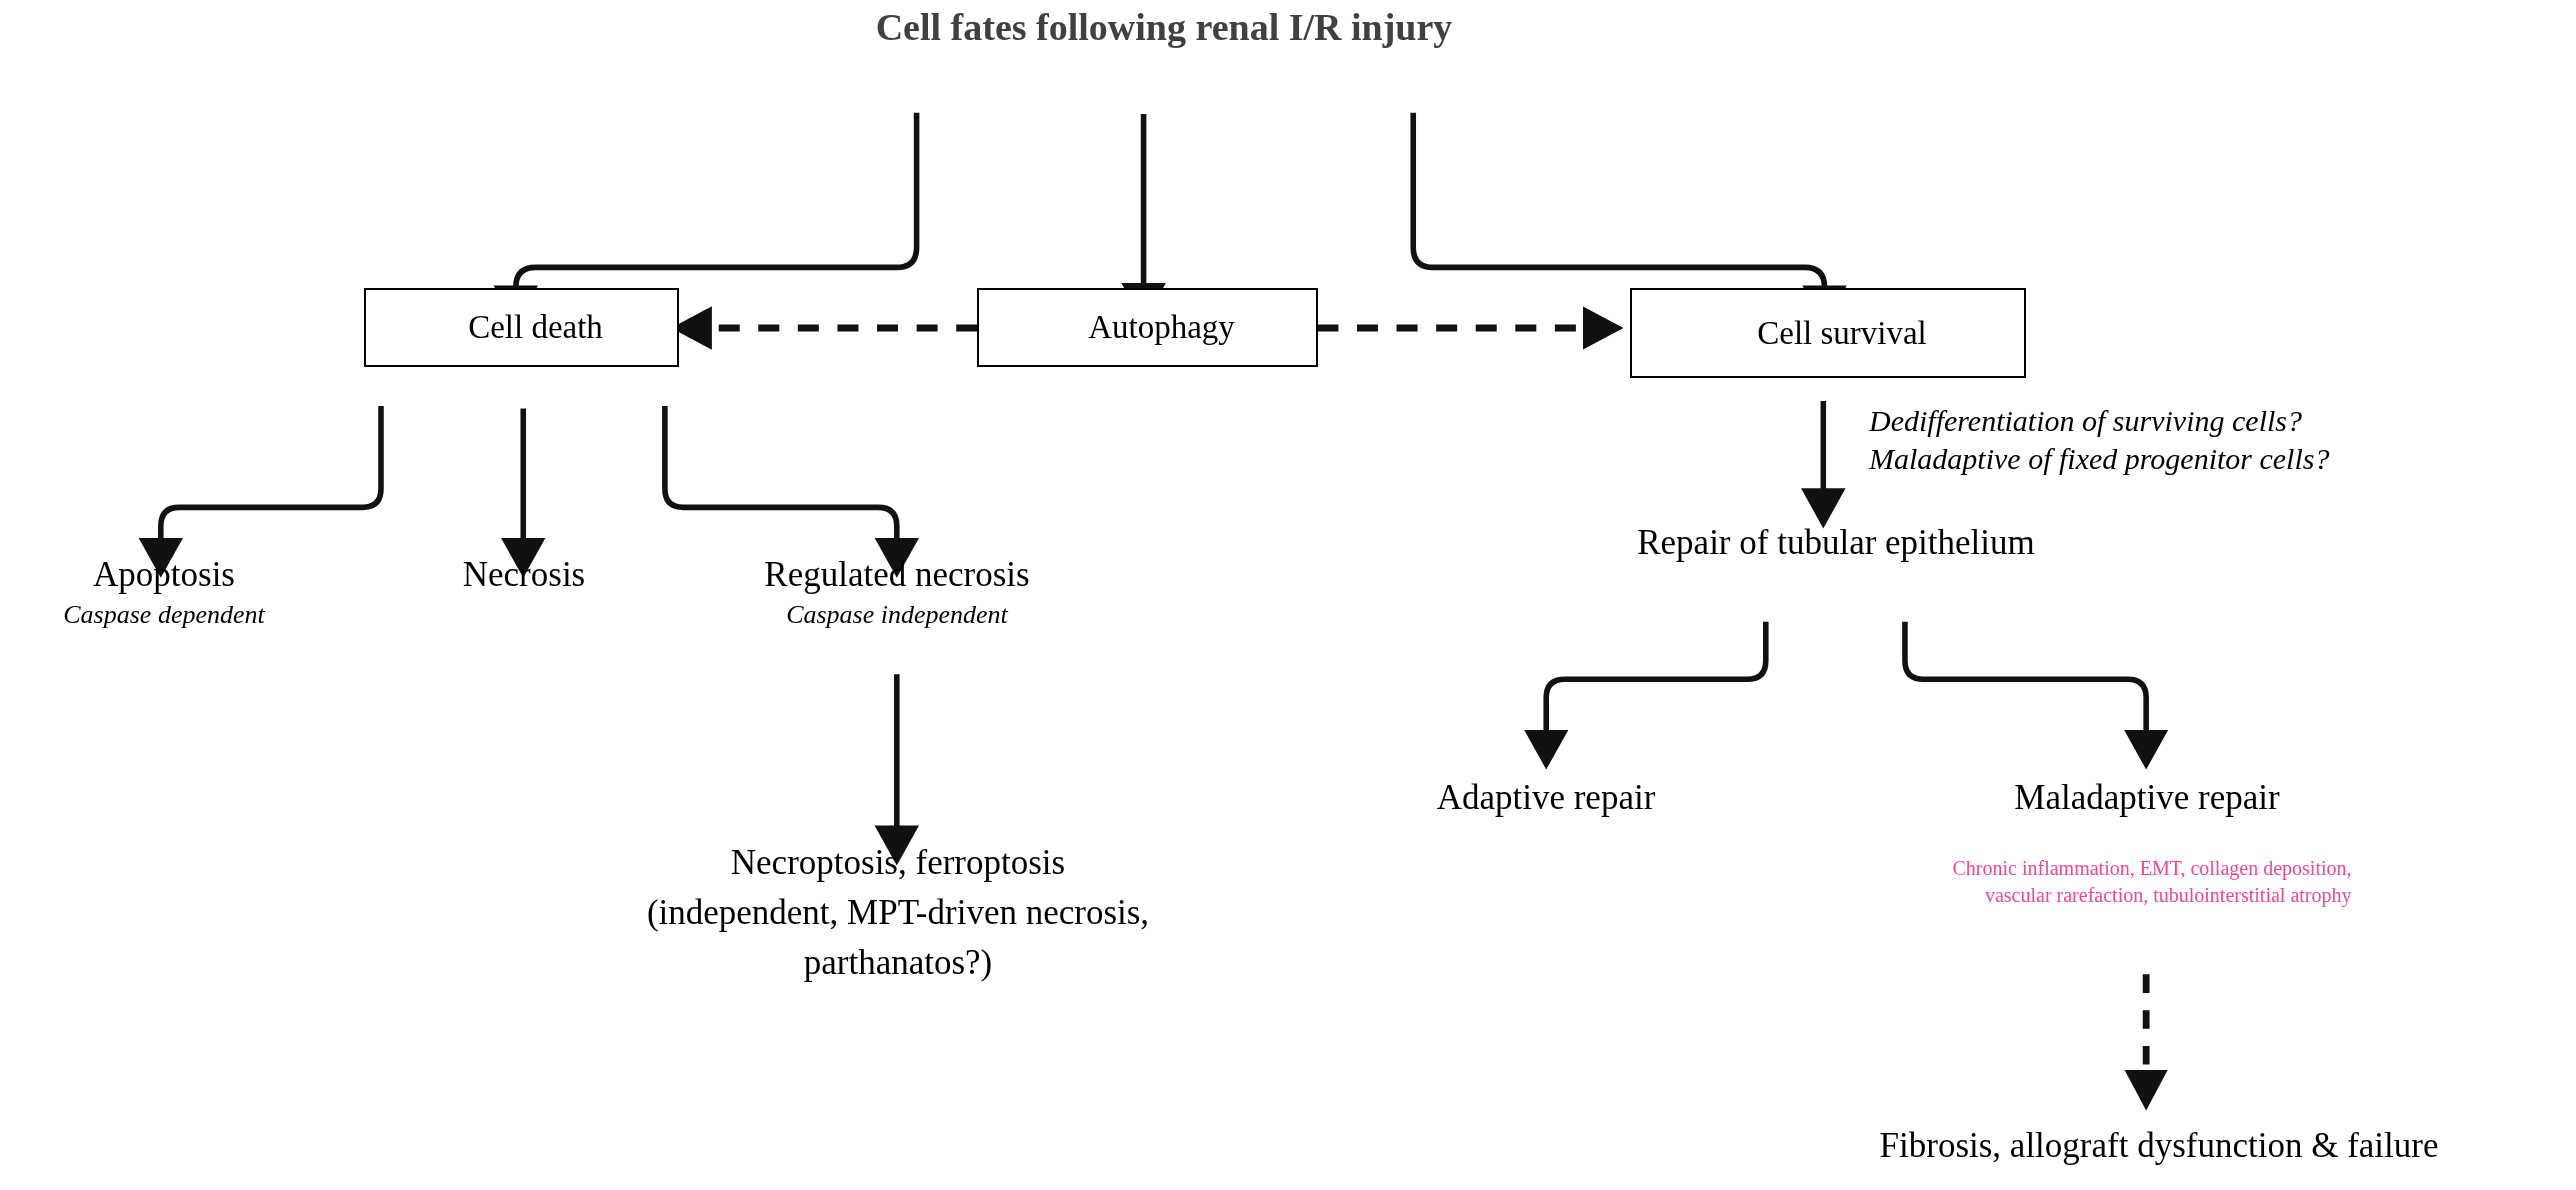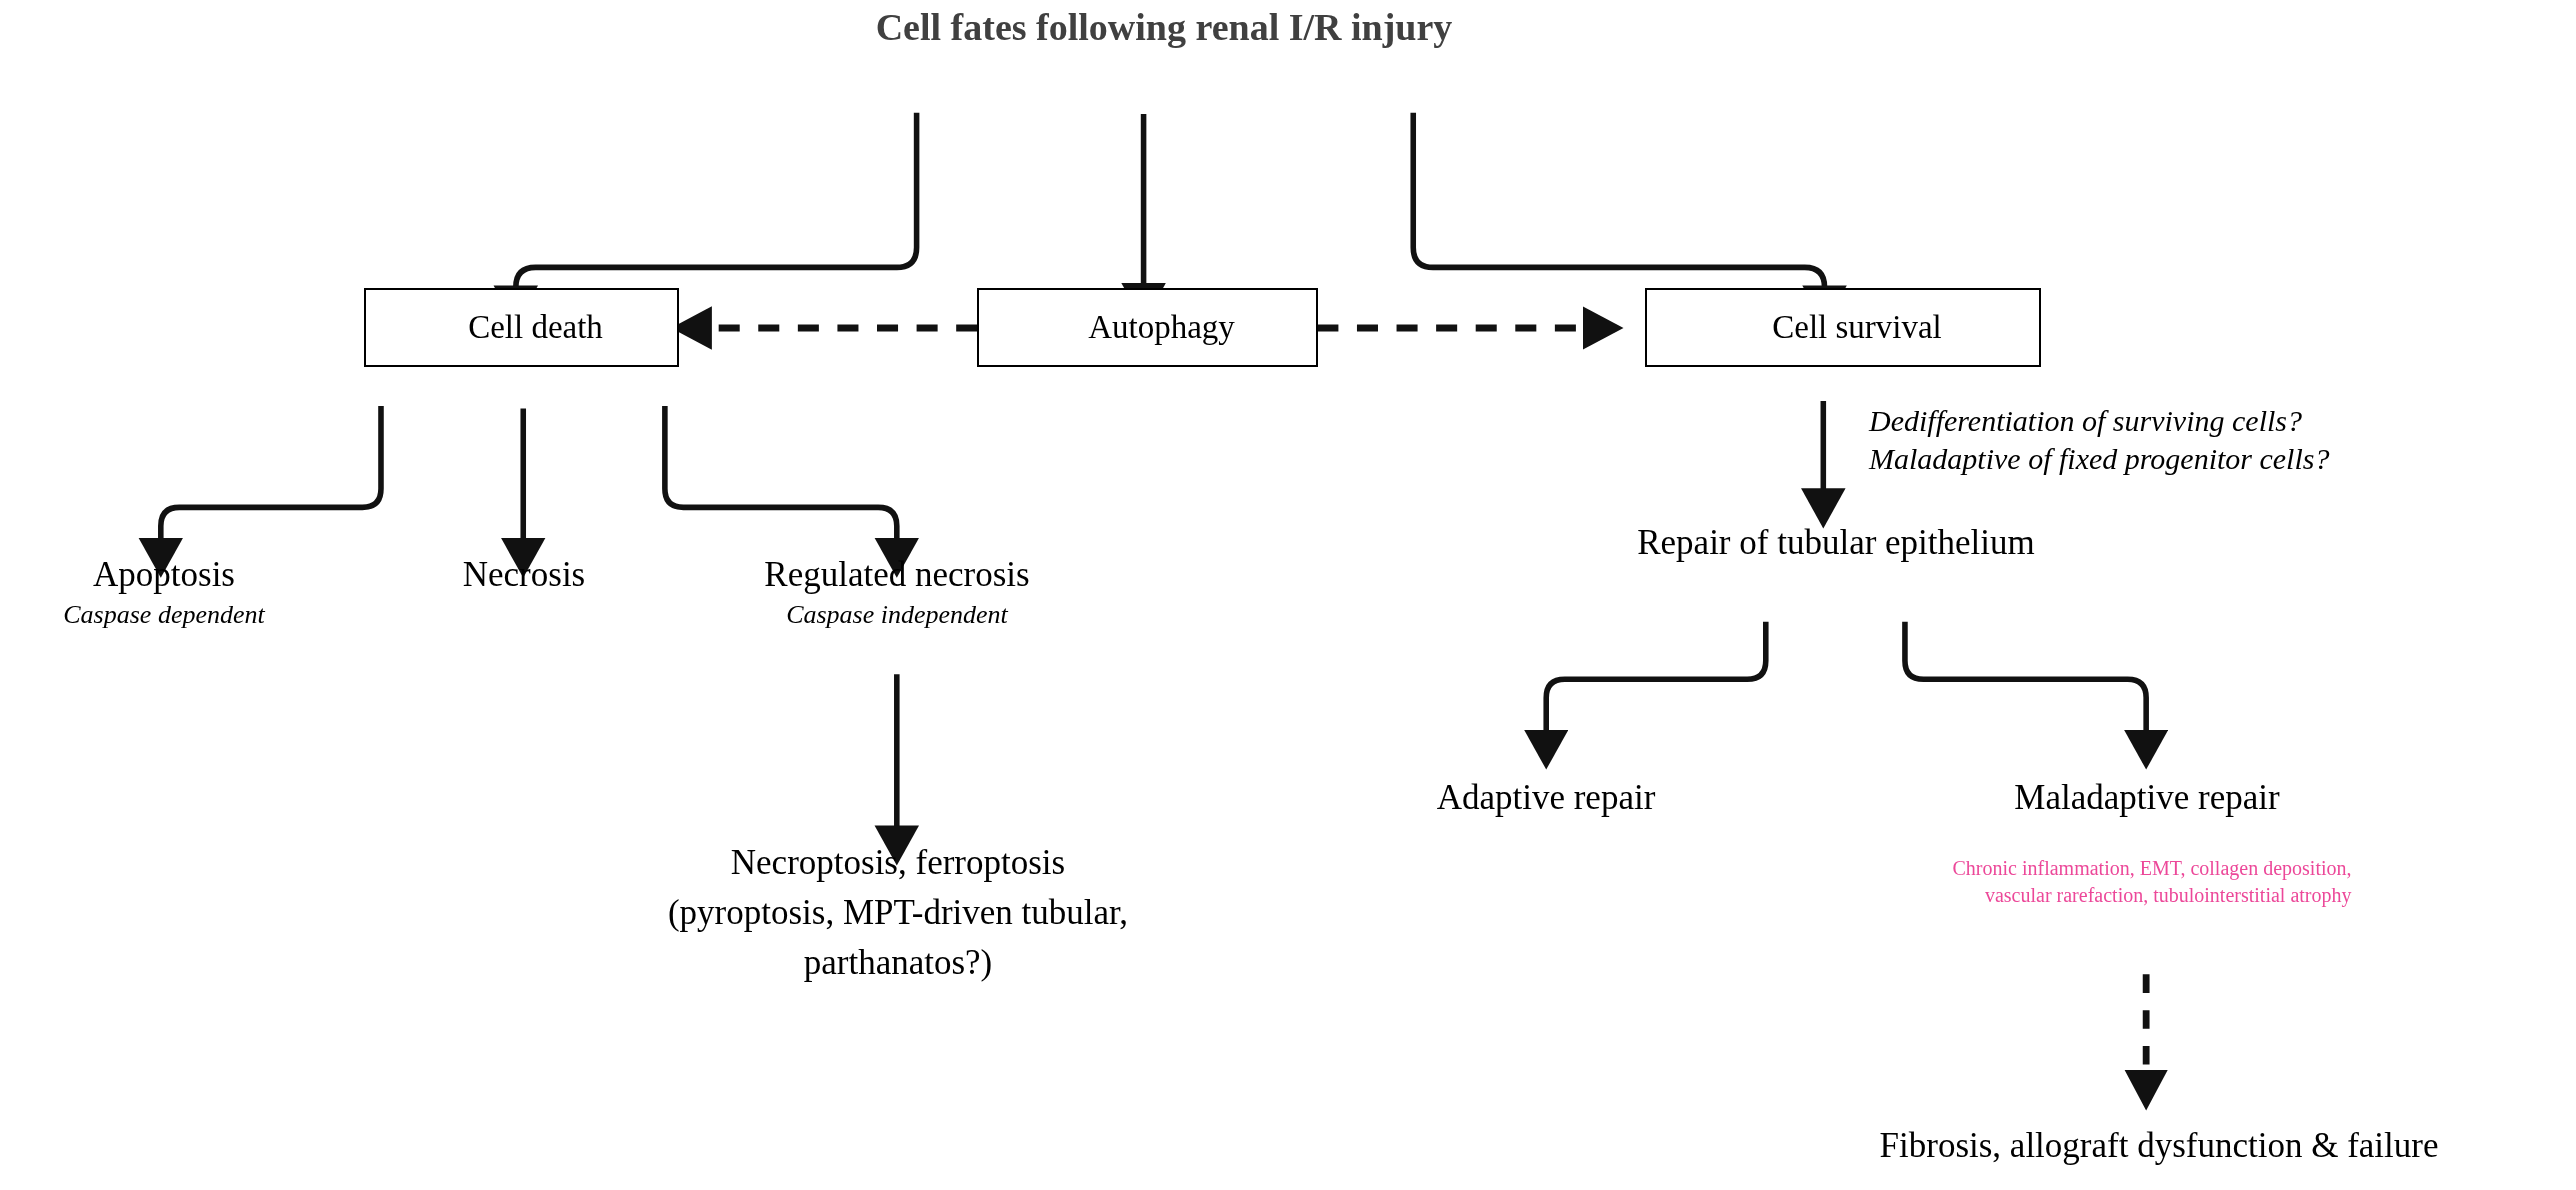--- a/index.html
+++ b/index.html
@@ -131,41 +131,41 @@
   <div class="node title ctr" style="left:1164px; top:5px;">Cell fates following renal I/R injury</div>
 
   <div class="node boxnode" style="left:364px; top:288px; width:315px; height:79px;">
     <span>Cell death</span>
   </div>
 
   <div class="node boxnode" style="left:977px; top:288px; width:341px; height:79px;">
     <span>Autophagy</span>
   </div>
 
-  <div class="node boxnode" style="left:1630px; top:288px; width:396px; height:79px;margin-left:15px;">
+  <div class="node boxnode" style="left:1630px; top:288px; width:396px; height:90px;">
     <span>Cell survival</span>
   </div>
 
   <div class="node ctr" style="left:164px; top:555px;">
     <div class="leaf">Apoptosis</div>
     <div class="leaf-sub">Caspase dependent</div>
   </div>
 
   <div class="node ctr" style="left:524px; top:555px;">
     <div class="leaf">Necrosis</div>
   </div>
 
   <div class="node ctr" style="left:897px; top:555px;">
     <div class="leaf">Regulated necrosis</div>
     <div class="leaf-sub">Caspase independent</div>
   </div>
 
   <div class="node multi ctr" style="left:898px; top:838px;">
     <div>Necroptosis, ferroptosis</div>
-    <div>(pyroptosis, MPT-driven tubular,</div>
+    <div>(independent, MPT-driven necrosis,</div>
     <div>parthanatos?)</div>
   </div>
 
   <div class="node annot" style="left:1869px; top:402px;">
     <div>Dedifferentiation of surviving cells?</div>
     <div>Maladaptive of fixed progenitor cells?</div>
   </div>
 
   <div class="node leaf ctr" style="left:1836px; top:523px;">Repair of tubular epithelium</div>
 

